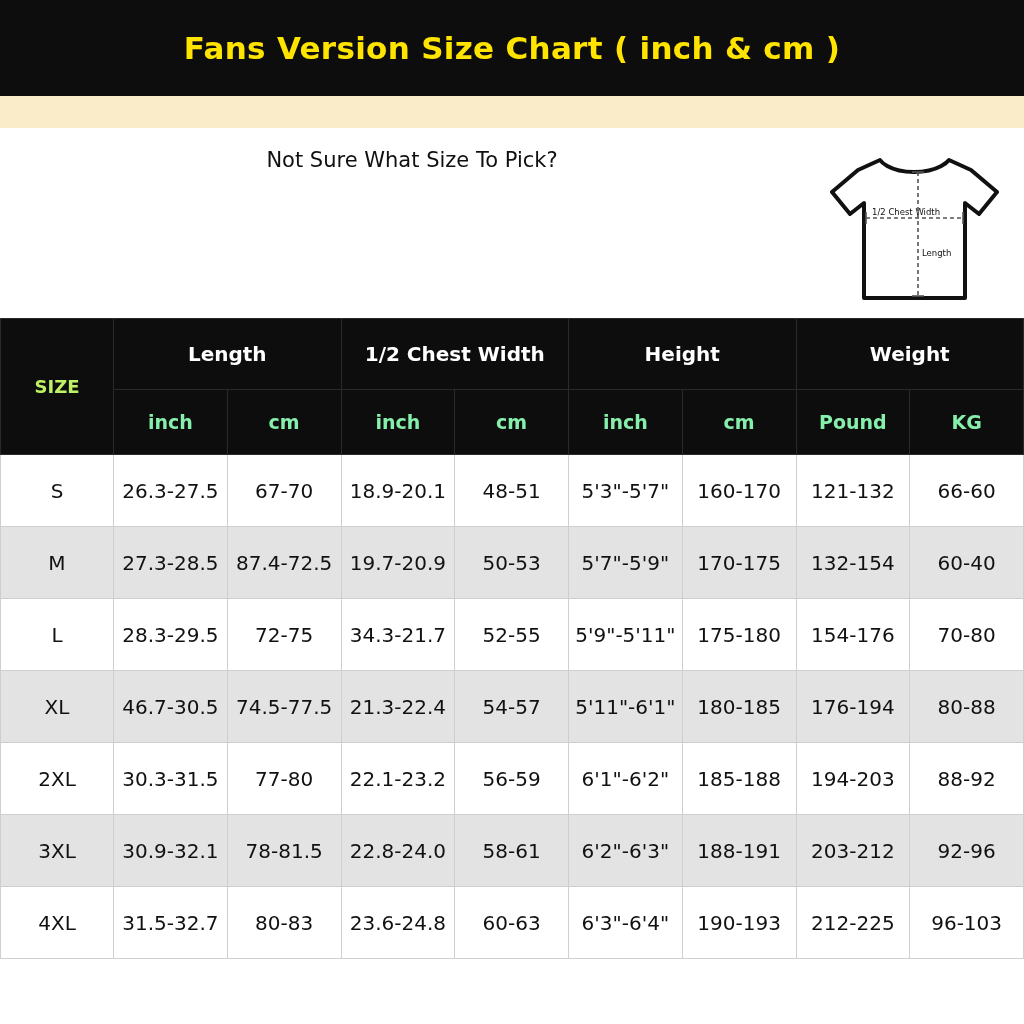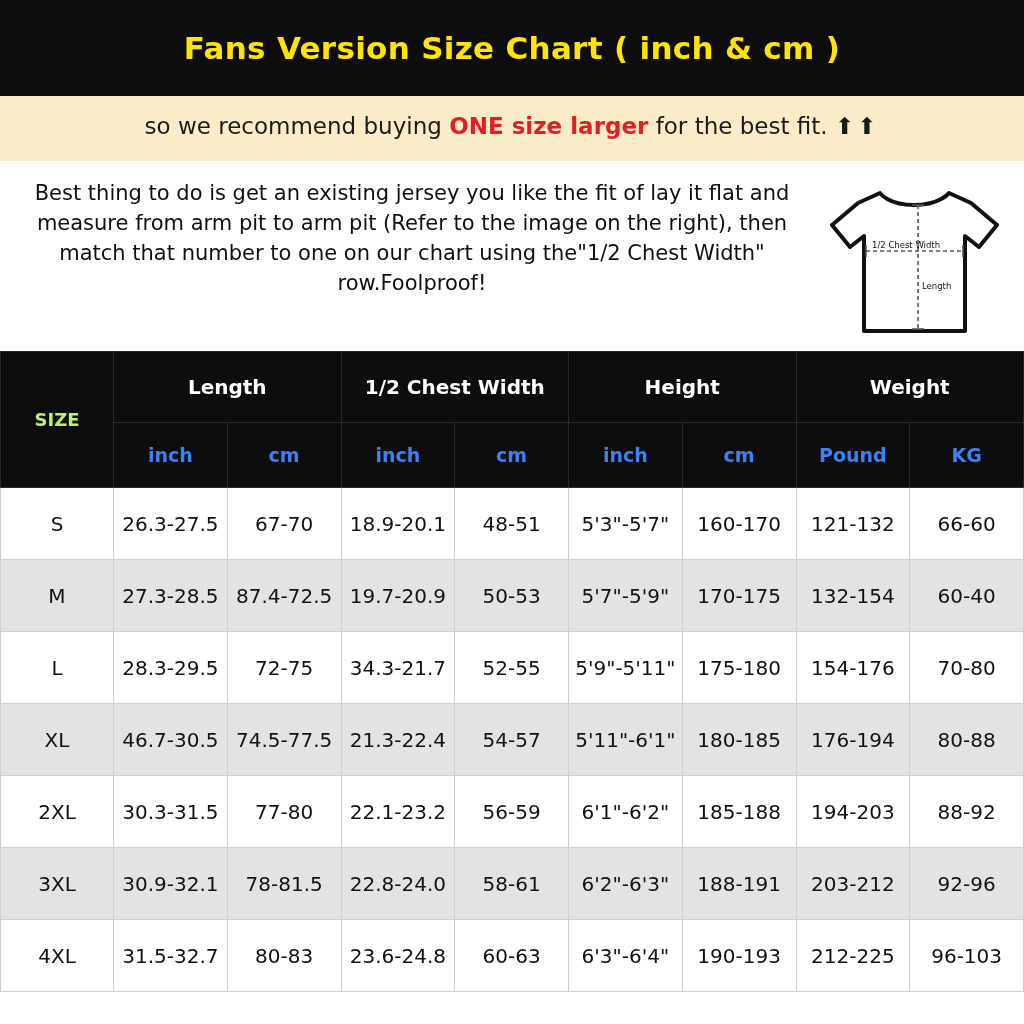--- a/index.html
+++ b/index.html
@@ -111,21 +111,21 @@
   .hdr-dark {
     background: #0d0d0d;
     color: #ffffff;
     font-weight: bold;
     font-size: 20px;
     height: 68px;
     border-color: #2a2a2a !important;
   }
   .hdr-sub {
     background: #0d0d0d;
-    color: #3b82f6;
+    color: #86efac;
     font-weight: bold;
     font-size: 19px;
     height: 62px;
     border-color: #2a2a2a !important;
   }
   .size-corner {
     background: #0d0d0d;
     color: #bef264;
     font-weight: bold;
     font-size: 18px;
@@ -144,28 +144,25 @@
 </head>
 <body>
 
 <div class="page">
 
   <div class="title-bar">
     <div class="title-text">Fans Version Size Chart ( inch &amp; cm )</div>
   </div>
 
   <div class="note-band">
-    <div class="note-line">
-      <span>so we recommend buying </span><span class="emph-red">ONE size larger</span><span> for the best fit. </span><span class="arrows">⬆⬆</span>
-    </div>
   </div>
 
   <div class="info-section">
     <div class="info-text">
-      <span>Best thing to do is get an existing jersey you like the fit of lay it flat and measure from arm pit to arm pit (Refer to the image on the right), then match that number to one on our chart using the"1/2 Chest Width" row.Foolproof!</span>
+      <span class="first-line">Not Sure What Size To Pick?</span>
     </div>
     <div class="tee-wrap">
       <svg width="185" height="165" viewBox="0 0 185 165">
 
         <path d="M58 14 L36 24 L10 46 L28 68 L42 57 L42 152 L143 152 L143 57 L157 68 L175 46 L149 24 L127 14 C127 14 118 26 92 26 C66 26 58 14 58 14 Z" fill="#ffffff" stroke="#111111" stroke-width="4" stroke-linejoin="round"></path>
 
         <line x1="44" y1="72" x2="141" y2="72" stroke="#555555" stroke-width="1.6" stroke-dasharray="4,3"></line>
         <line x1="44" y1="66" x2="44" y2="78" stroke="#555555" stroke-width="1.6"></line>
         <line x1="141" y1="66" x2="141" y2="78" stroke="#555555" stroke-width="1.6"></line>
 

